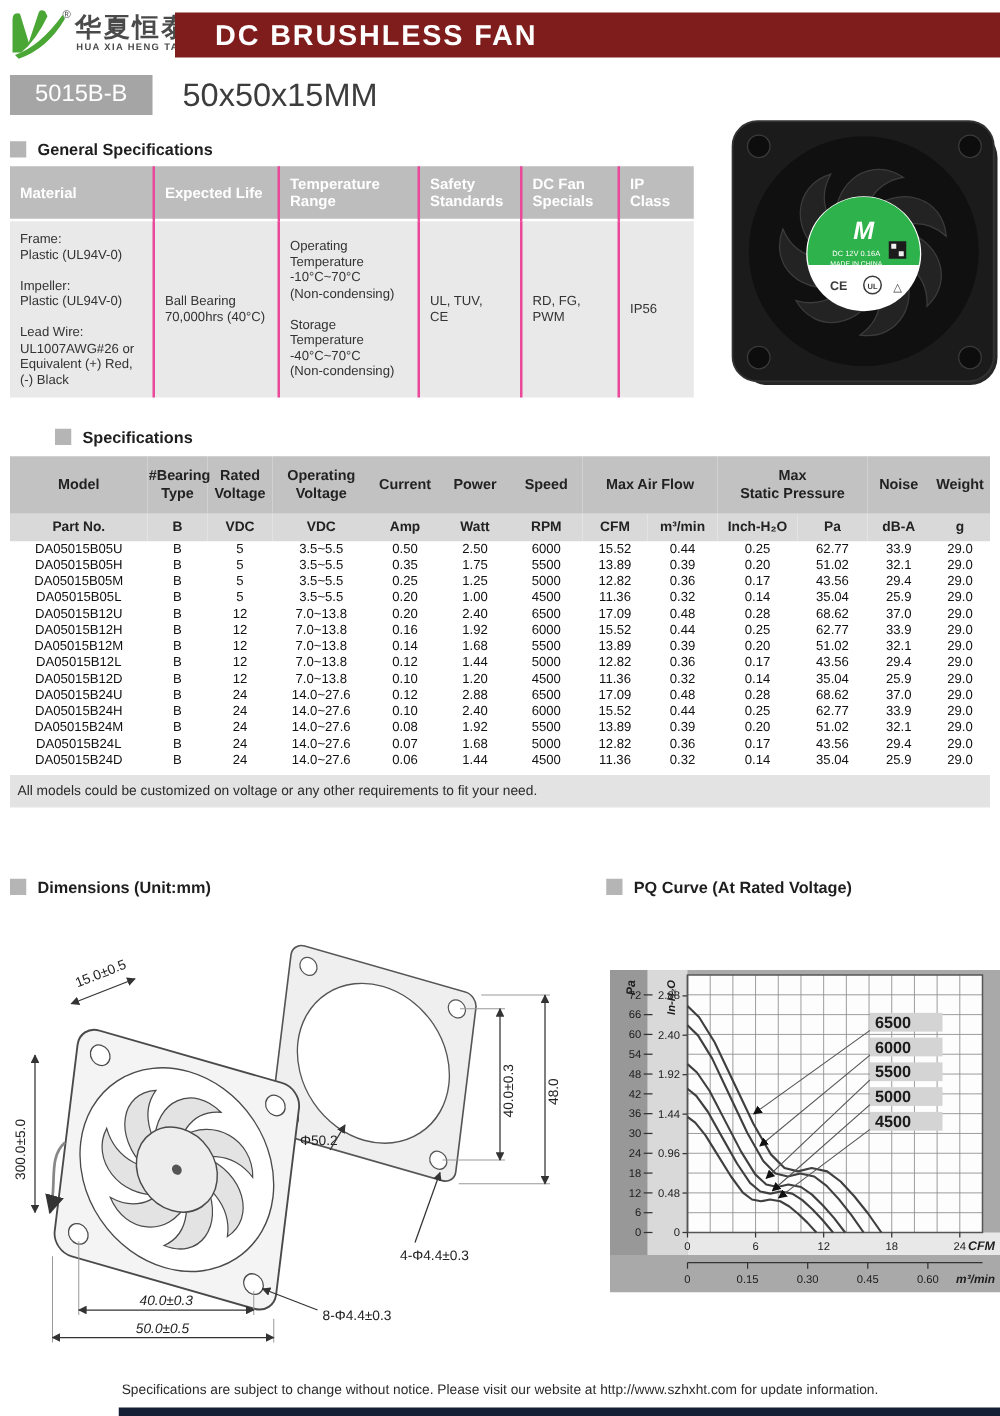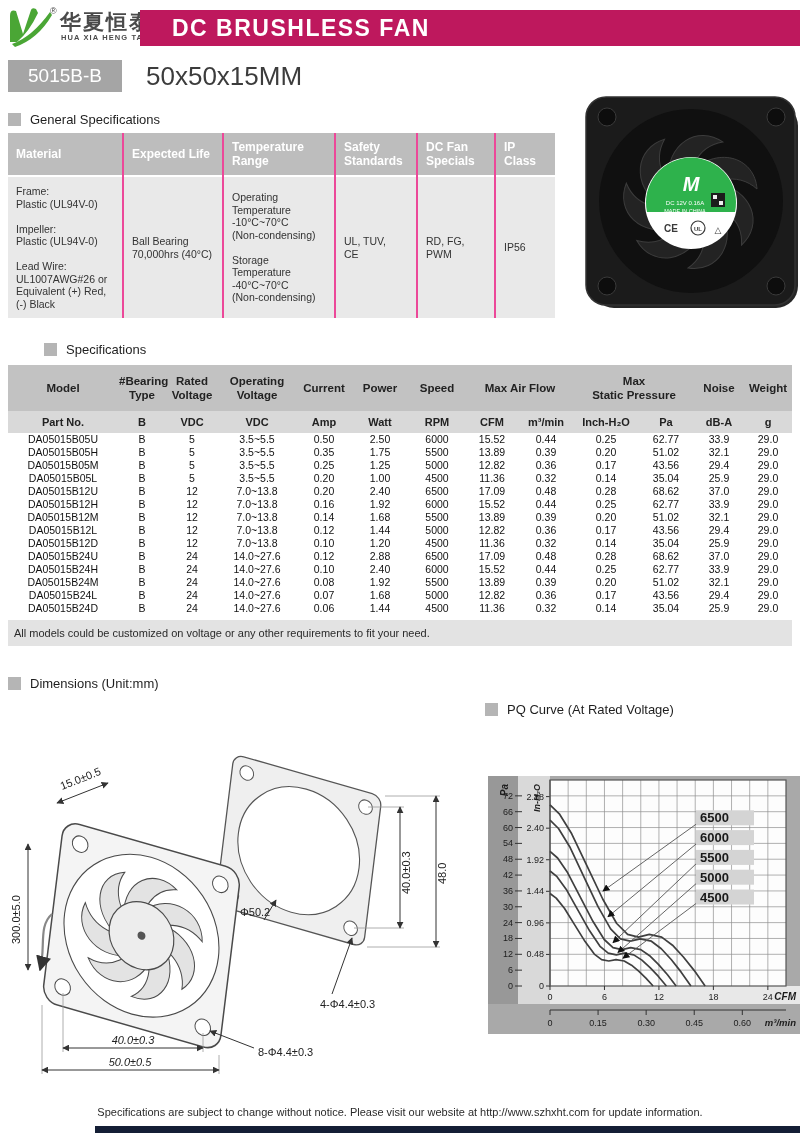--- a/index.html
+++ b/index.html
@@ -2,29 +2,29 @@
 <html><head>
 <meta charset="utf-8">
 <style>
   html,body{margin:0;padding:0;background:#ffffff;}
   .page{position:relative;width:800px;height:1133px;background:#fff;overflow:hidden;
         font-family:"Liberation Sans",sans-serif;color:#222;}
   
   .logo-svg{position:absolute;top:4px;left:8px;}
   .brand-cn{position:absolute;top:8px;left:60px;font-size:21px;font-weight:bold;color:#4a4a4a;letter-spacing:2px;}
   .brand-en{position:absolute;top:33px;left:61px;font-size:7.5px;font-weight:bold;color:#4a4a4a;letter-spacing:1.1px;}
-  .banner{position:absolute;top:10px;left:140px;width:660px;height:36px;background:#be185d;
+  .banner{position:absolute;top:10px;left:140px;width:660px;height:36px;background:#7f1d1d;
           color:#fff;font-size:23px;font-weight:bold;letter-spacing:1.5px;line-height:36px;padding-left:32px;box-sizing:border-box;}
   .model-box{position:absolute;top:60px;left:8px;width:114px;height:32px;background:#a5a5a5;color:#fff;
              font-size:19px;text-align:center;line-height:32px;}
   .size-label{position:absolute;top:60px;left:146px;font-size:26px;color:#3c3c3c;line-height:32px;}
   
   .sec{position:absolute;display:flex;align-items:center;gap:9px;}
   .sec .sq{width:13px;height:13px;background:#b5b5b5;}
-  .sec .t{font-size:13px;font-weight:normal;color:#1e1e1e;}
+  .sec .t{font-size:13px;font-weight:bold;color:#1e1e1e;}
   
   #general-table{position:absolute;top:133px;left:8px;width:547px;border-collapse:collapse;table-layout:fixed;}
   #general-table th{background:#bdbdbd;color:#fff;font-size:12px;font-weight:bold;text-align:left;
                     padding:4px 8px;height:34px;vertical-align:middle;}
   #general-table td{background:#e9e9e9;color:#333;font-size:10.5px;line-height:12.5px;vertical-align:middle;
                     padding:8px 8px;white-space:pre-line;height:111px;}
   #general-table th+th, #general-table td+td{border-left:2px solid #ec4899;}
   #general-table td{border-top:2px solid #fff;}
   
   #spec-table{position:absolute;top:365px;left:8px;width:784px;border-collapse:collapse;table-layout:fixed;}
@@ -408,21 +408,21 @@
           <td>0.32</td>
           <td>0.14</td>
           <td>35.04</td>
           <td>25.9</td>
           <td>29.0</td>
         </tr>
       </tbody>
   </table>
   <div class="spec-note">All models could be customized on voltage or any other requirements to fit your need.</div>
 
-  <div class="sec" style="top:676px;left:8px;">
+  <div class="sec" style="top:702px;left:8px;">
     <span class="sq"></span>
     <span class="t">Dimensions (Unit:mm)</span>
   </div>
 
   <svg id="dim-svg" width="470" height="330" viewBox="0 0 470 330">
     <defs>
       <marker id="ar" viewBox="0 0 10 10" refX="9" refY="5" markerWidth="7" markerHeight="7" orient="auto-start-reverse">
         <path d="M0,0 L10,5 L0,10 Z" fill="#333"></path>
       </marker>
     </defs>

